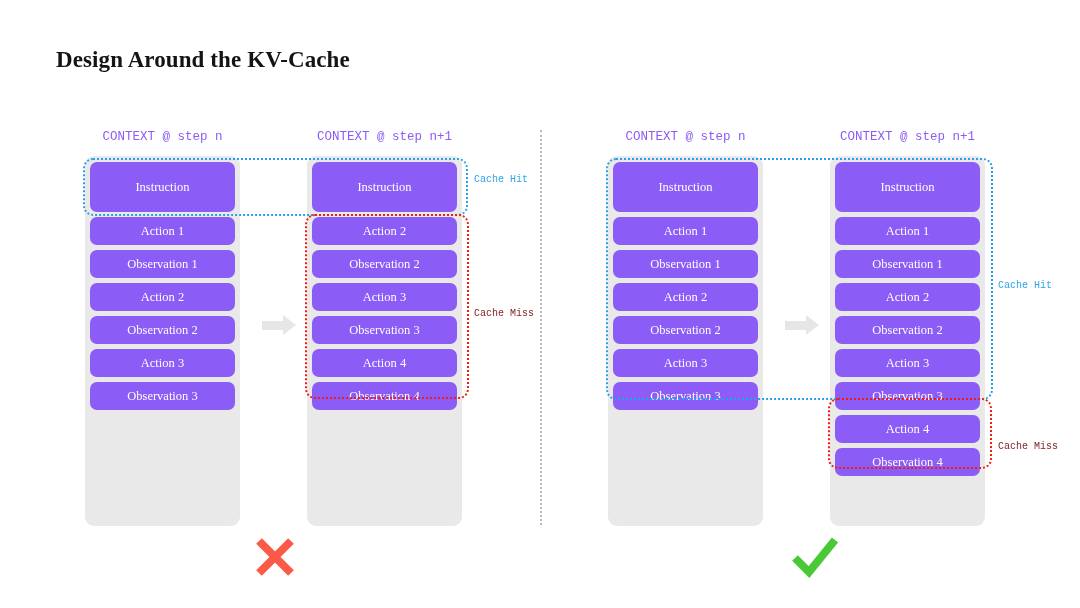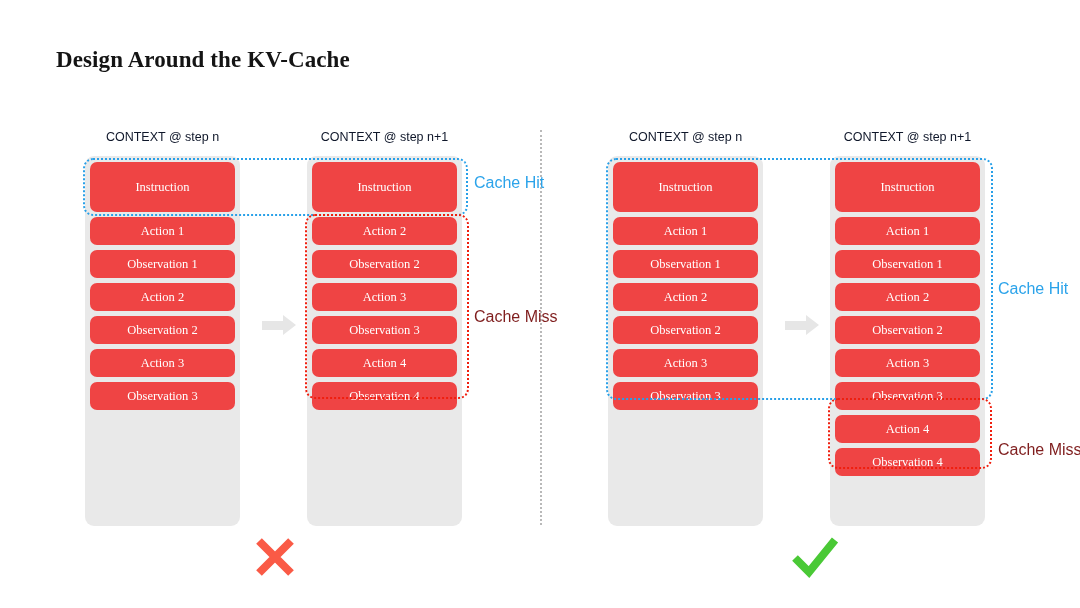--- a/index.html
+++ b/index.html
@@ -34,42 +34,42 @@
   
   .panel { position: absolute; top: 130px; }
   #panel-bad  { left: 85px;  width: 455px; }
   #panel-good { left: 600px; width: 460px; }
 
   
   .col-head {
     position: absolute;
     top: 0;
     font-size: 12.5px;
-    color: #0f172a;
+    color: #8b5cf6;
     text-align: center;
     white-space: nowrap;
-    font-family: Liberation Sans, sans-serif;
+    font-family: Liberation Mono, monospace;
   }
 
   
   .ctx {
     position: absolute;
     top: 26px;
     width: 155px;
     background: #e9e9e9;
     border-radius: 9px;
     padding: 6px 5px;
   }
   .ctx.tall  { height: 370px; }
 
   
   .blk {
     height: 28px;
     margin-bottom: 5px;
-    background: #ef4444;
+    background: #8b5cf6;
     border-radius: 7px;
     color: #ffffff;
     font-family: "Liberation Serif", serif;
     font-size: 12.5px;
     display: flex;
     align-items: center;
     justify-content: center;
     white-space: nowrap;
   }
   .blk.instr { height: 50px; }
@@ -100,23 +100,23 @@
     position: absolute;
     border-radius: 10px;
     pointer-events: none;
   }
   .hl.blue { border: 2.5px dotted #28a0e8; }
   .hl.red  { border: 2.5px dotted #f01e0e; }
 
   
   .anno {
     position: absolute;
-    font-size: 16px;
-    white-space: nowrap;
-    font-family: Liberation Sans, sans-serif;
+    font-size: 10px;
+    white-space: nowrap;
+    font-family: Liberation Mono, monospace;
   }
   .anno.blue { color: #2ba3ea; }
   .anno.red  { color: #7f1d1d; }
 
   
   .verdict {
     position: absolute;
     width: 60px; height: 60px;
   }
   .verdict svg { display: block; width: 100%; height: 100%; }

